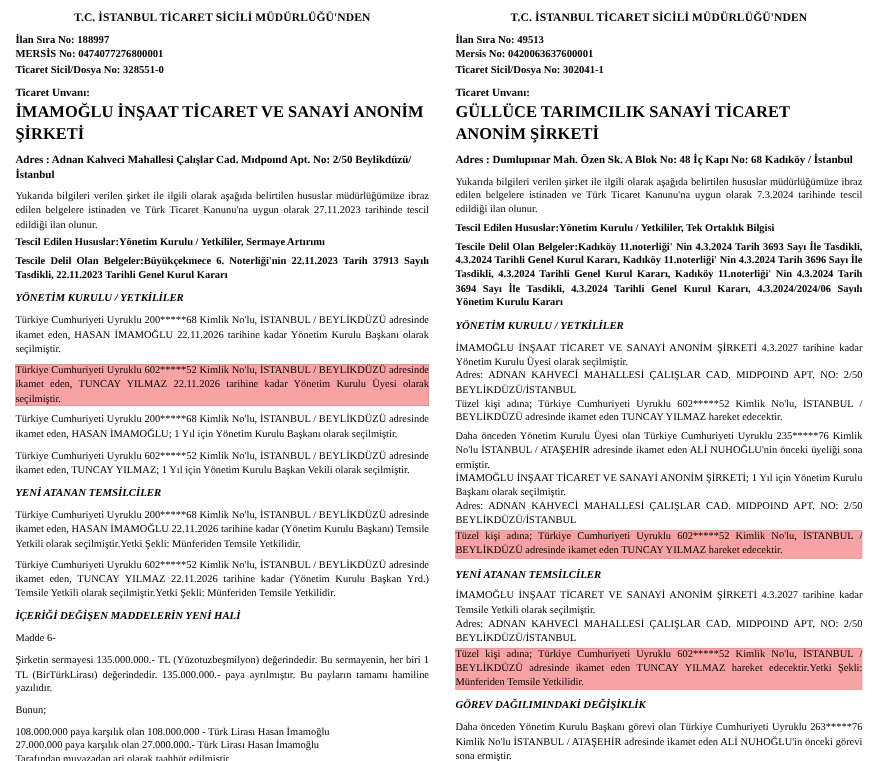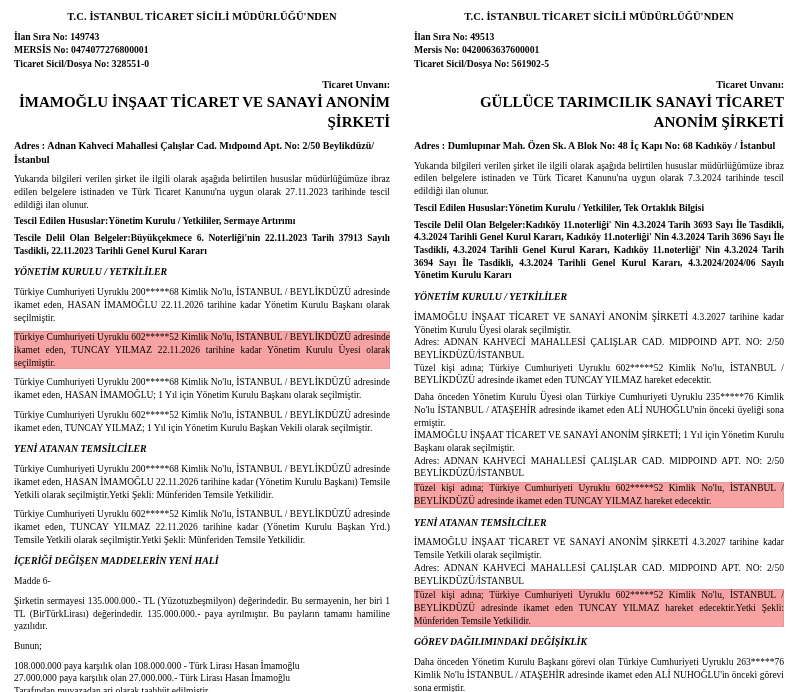--- a/index.html
+++ b/index.html
@@ -10,42 +10,42 @@
   }
   .page{width:800px;height:692px;position:relative;box-sizing:border-box;padding:7px 14px 0 14px;display:flex;gap:18px;}
   .col{width:376px;box-sizing:border-box;}
   .col.right{padding-left:6px;}
   .hdr{
     text-align:center;font-weight:bold;font-size:10.5px;letter-spacing:.1px;
     margin:4px 0 8px 0;
   }
   .kv{font-size:9.7px;font-weight:bold;line-height:1.38;}
   .kv div{white-space:nowrap;}
-  .ttl{text-align:right;font-weight:bold;font-size:10px;margin-top:8px;line-height:1.35;}
+  .ttl{text-align:left;font-weight:bold;font-size:10px;margin-top:8px;line-height:1.35;}
   .ttl .t2{font-size:15px;}
   .adres{font-size:10px;font-weight:bold;line-height:1.35;margin-top:7px;}
   .para{font-size:9.5px;text-align:justify;line-height:1.34;margin-top:7px;}
   .para.b{font-weight:bold;}
   .sec{font-size:9.8px;font-weight:bold;margin-top:9px;line-height:1.3;font-style:italic;}
   .hl{
     background:#f7a3a3;
     box-shadow:0 0 0 0.5px #e08b8b inset;
   }
   .tight{margin-top:4px;}
 </style>
 </head>
 <body>
 
 <div class="page">
 
   <div class="col left">
     <div class="hdr">T.C. İSTANBUL TİCARET SİCİLİ MÜDÜRLÜĞÜ'NDEN</div>
 
     <div class="kv">
-      <div>İlan Sıra No: 149743</div>
+      <div>İlan Sıra No: 188997</div>
       <div>MERSİS No: 0474077276800001</div>
       <div>Ticaret Sicil/Dosya No: 328551-0</div>
     </div>
 
     <div class="ttl">
       <div>Ticaret Unvanı:</div>
       <div class="t2">İMAMOĞLU İNŞAAT TİCARET VE SANAYİ ANONİM ŞİRKETİ</div>
     </div>
 
     <div class="adres">
@@ -77,21 +77,21 @@
     <div class="para" style="margin-top:0">Tarafından muvazadan ari olarak taahhüt edilmiştir.</div>
 
   </div>
 
   <div class="col right">
     <div class="hdr">T.C. İSTANBUL TİCARET SİCİLİ MÜDÜRLÜĞÜ'NDEN</div>
 
     <div class="kv">
       <div>İlan Sıra No: 49513</div>
       <div>Mersis No: 0420063637600001</div>
-      <div>Ticaret Sicil/Dosya No: 561902-5</div>
+      <div>Ticaret Sicil/Dosya No: 302041-1</div>
     </div>
 
     <div class="ttl">
       <div>Ticaret Unvanı:</div>
       <div class="t2">GÜLLÜCE TARIMCILIK SANAYİ TİCARET ANONİM ŞİRKETİ</div>
     </div>
 
     <div class="adres">
       <span>Adres :</span>
       <span>Dumlupınar Mah. Özen Sk. A Blok No: 48 İç Kapı No: 68 Kadıköy / İstanbul</span>

